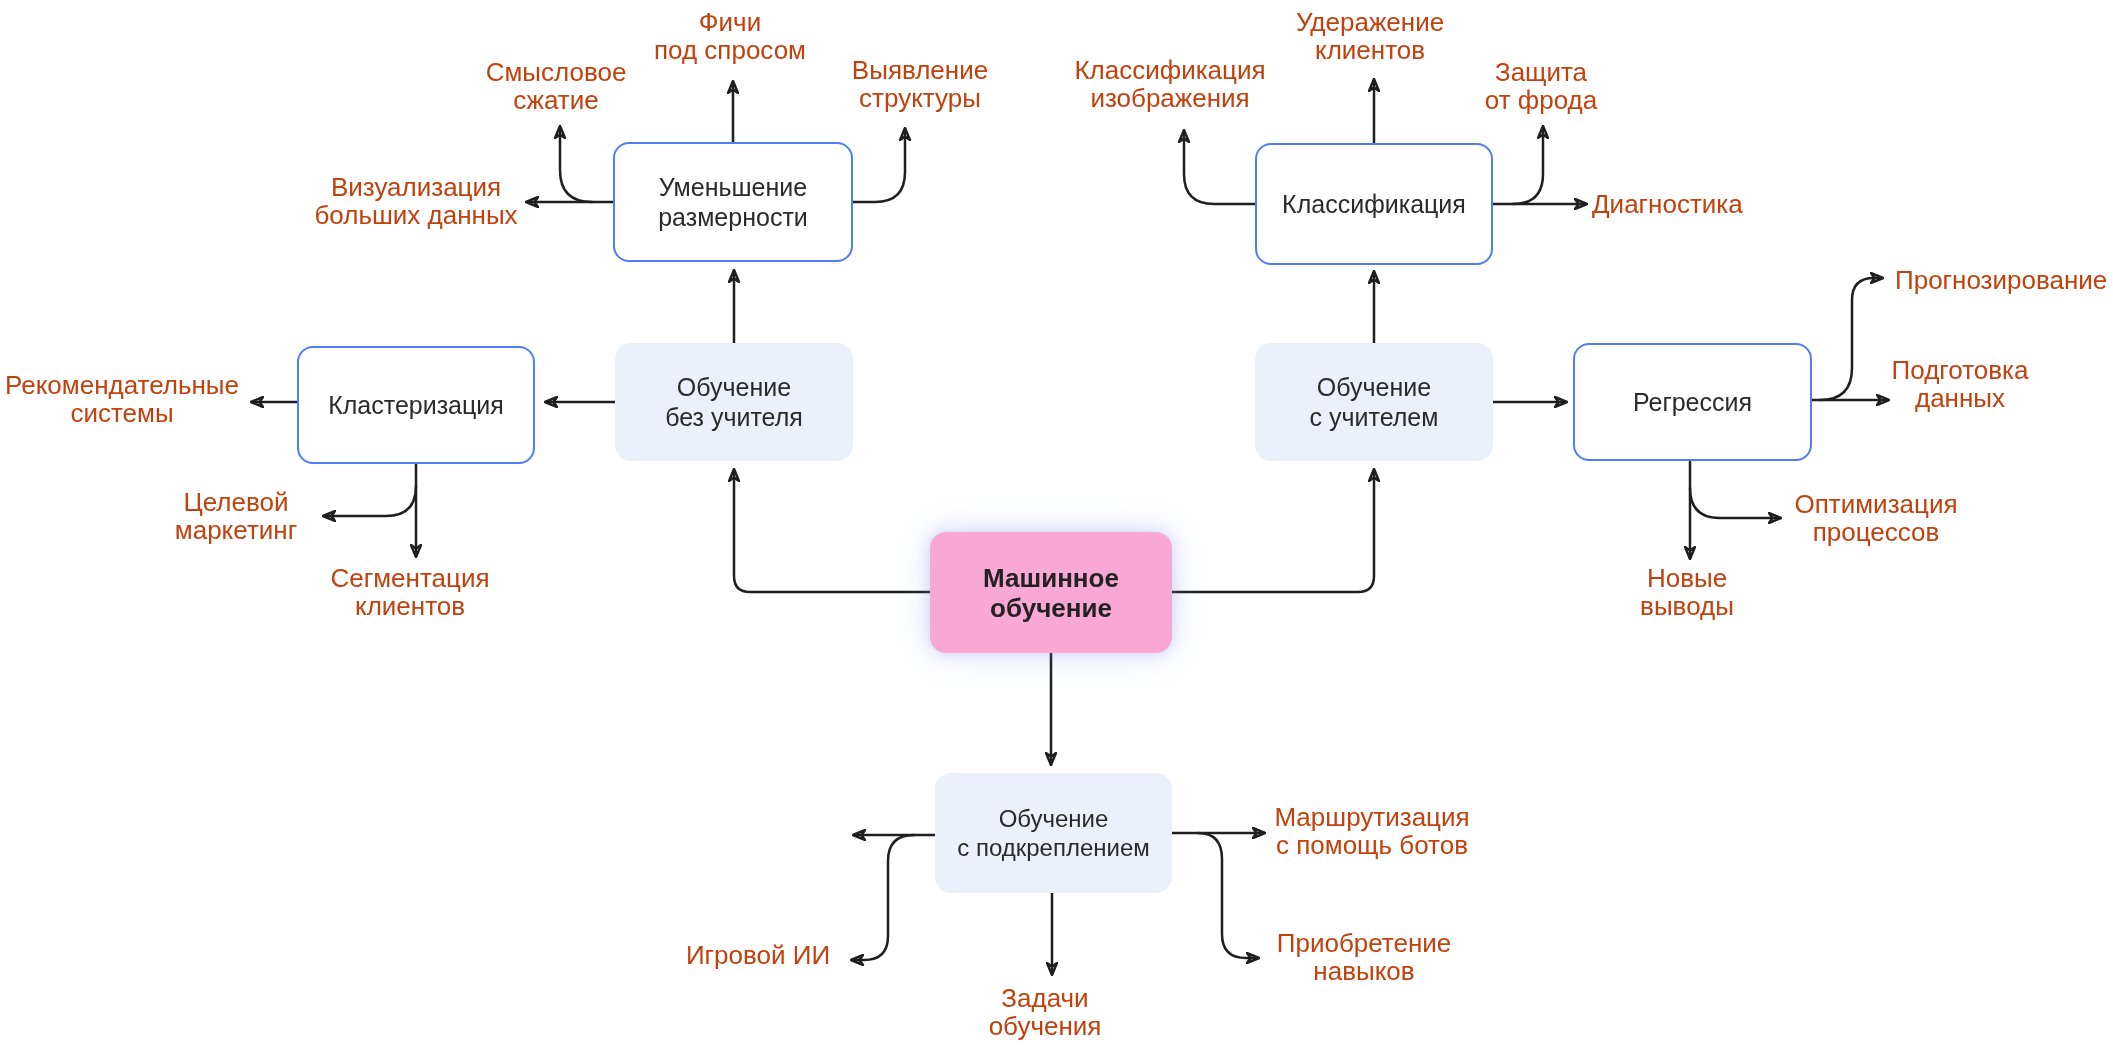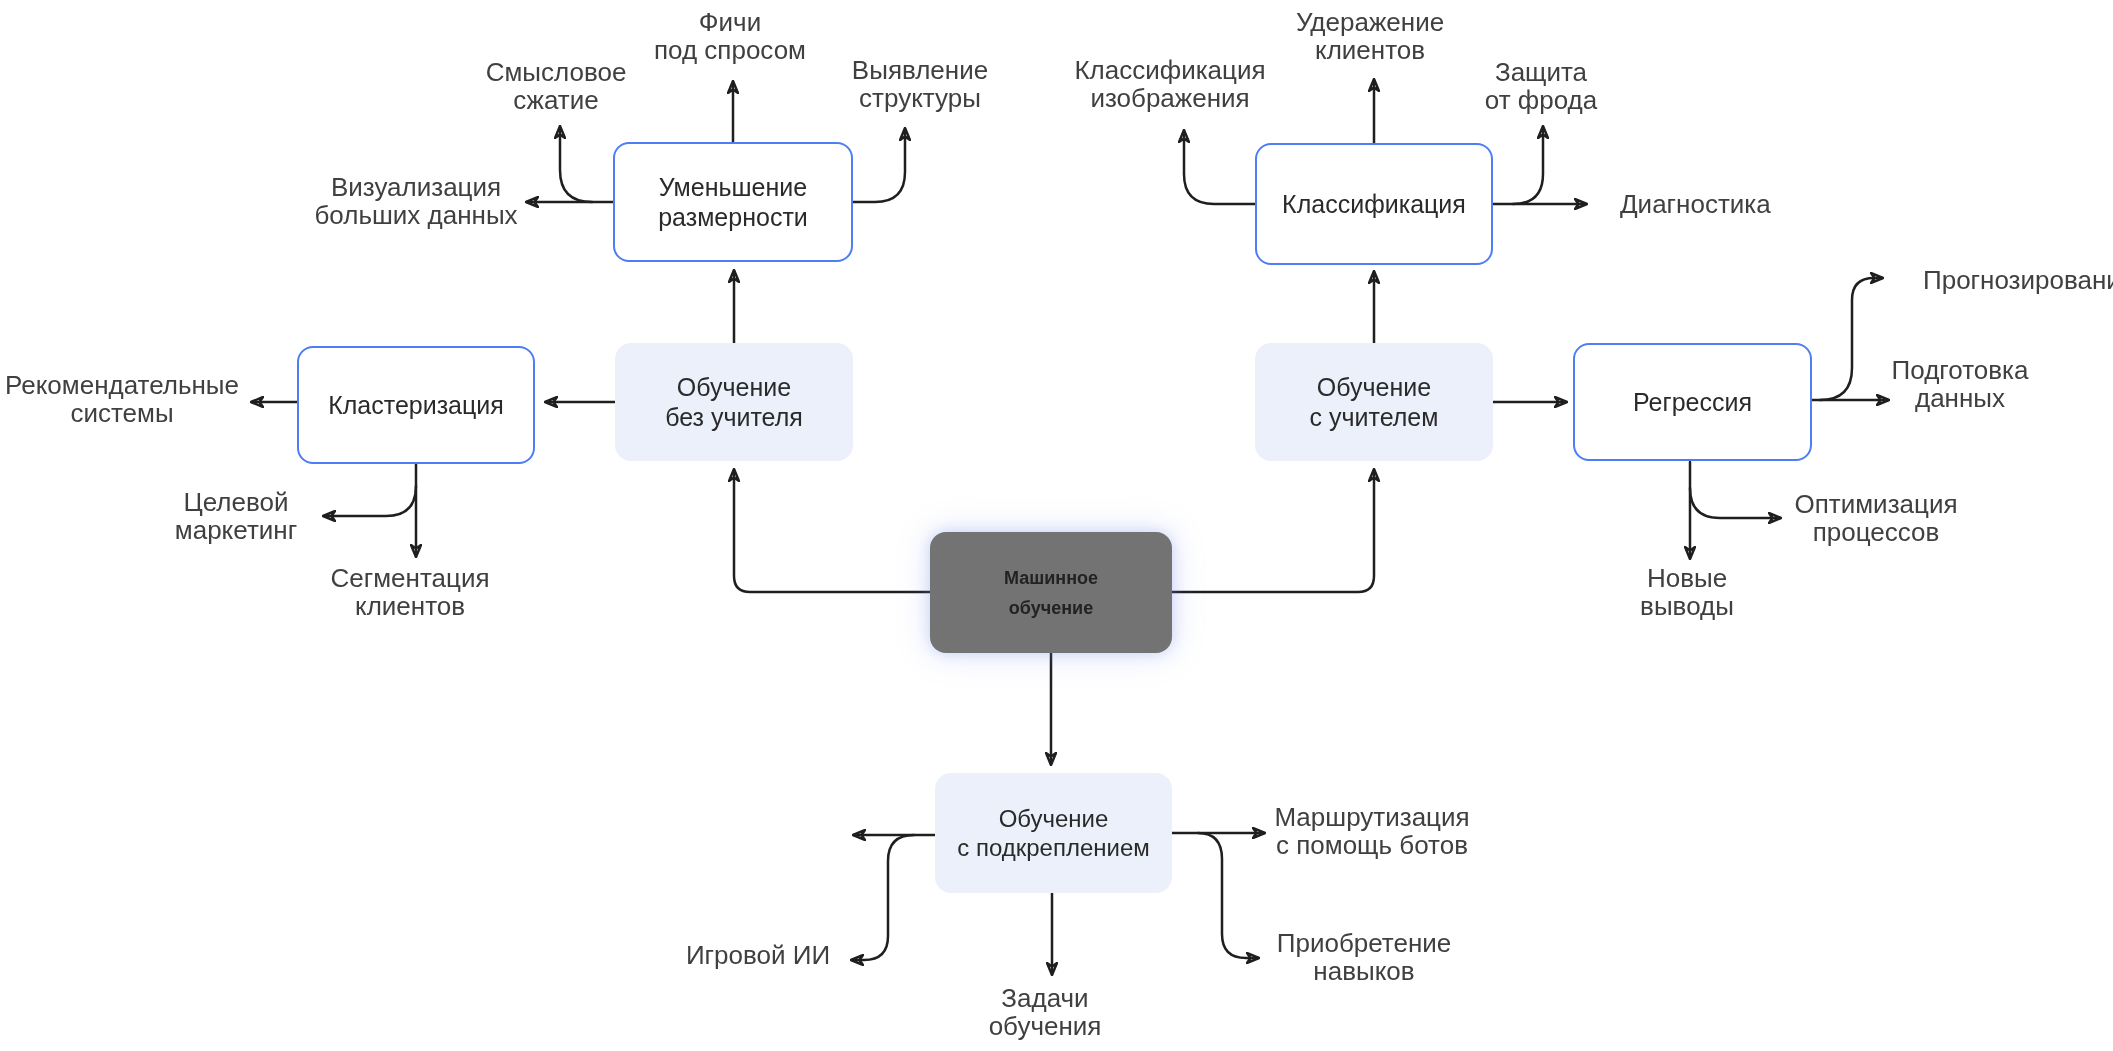--- a/index.html
+++ b/index.html
@@ -10,28 +10,28 @@
   .edges{position:absolute;left:0;top:0;width:2113px;height:1051px;}
   .edges path{fill:none;stroke:#1f1f1f;stroke-width:2.5px;stroke-linecap:round;}
   .node{
     position:absolute;display:flex;flex-direction:column;align-items:center;justify-content:center;
     border-radius:16px;box-sizing:border-box;text-align:center;
     font-size:25px;line-height:30px;color:#2a2a2a;white-space:nowrap;
   }
   .node-outline{background:#ffffff;border:2.5px solid #4d7ef5;}
   .node-light{background:#ebf0fb;}
   .node-root{
-    background:#737373;font-weight:700;color:#222;font-size:18px;
+    background:#f9a8d4;font-weight:700;color:#222;font-size:26px;
     box-shadow:0 0 14px rgba(110,135,230,0.28), 0 0 34px rgba(110,135,230,0.22);
   }
   .lbl{
     position:absolute;transform:translateX(-50%);text-align:center;
-    font-size:26px;line-height:28px;color:#404040;white-space:nowrap;
-  }
-  .lbl-left{transform:none;text-align:left;margin-left:28px;}
+    font-size:26px;line-height:28px;color:#c2410c;white-space:nowrap;
+  }
+  .lbl-left{transform:none;text-align:left;}
 </style>
 </head>
 <body>
 
 <div class="canvas">
 
   <svg class="edges" width="2113" height="1051" viewBox="0 0 2113 1051">
     <defs>
       <marker id="ah" markerUnits="userSpaceOnUse" markerWidth="14" markerHeight="12" viewBox="0 0 14 12" refX="12" refY="6" orient="auto">
         <path d="M1,1 L13,6 L1,11 L4.5,6 Z" fill="#1f1f1f" stroke="#1f1f1f" stroke-width="1" stroke-linejoin="round"></path>

